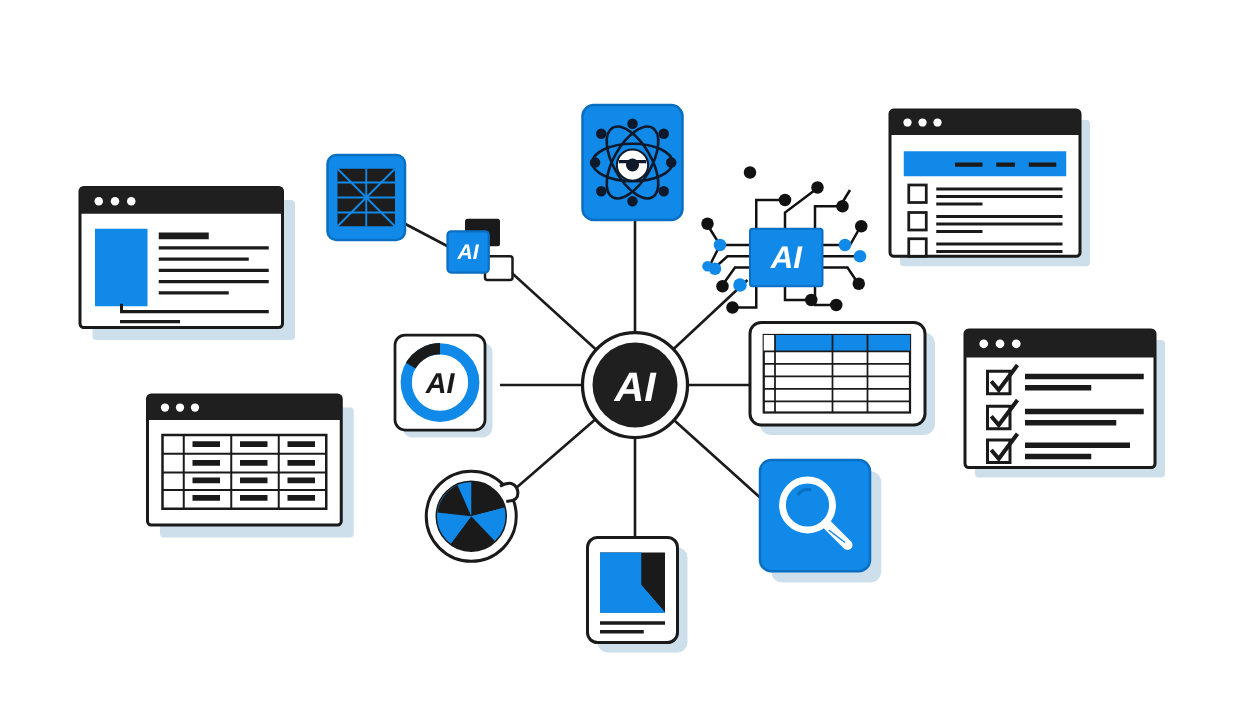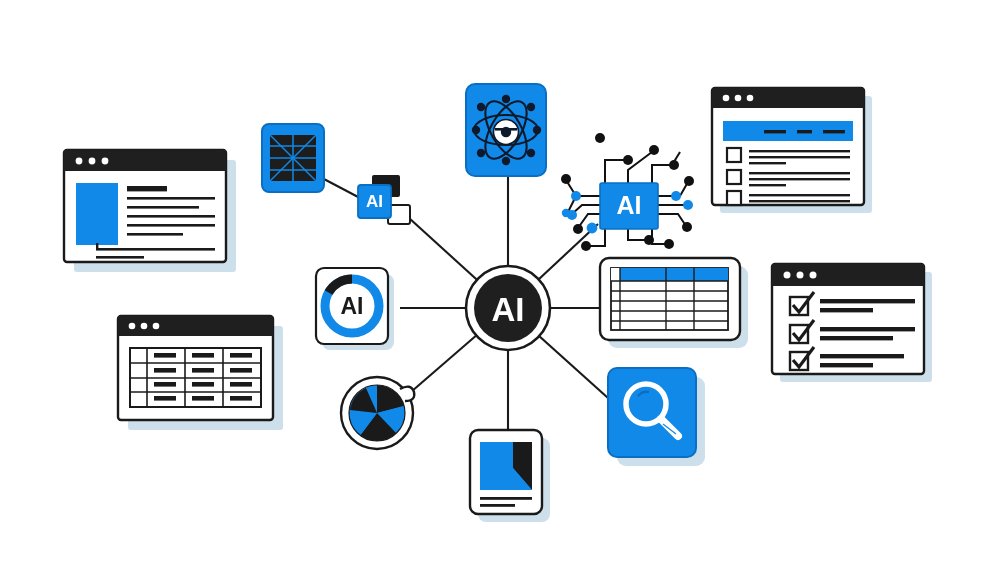--- a/index.html
+++ b/index.html
@@ -3,21 +3,21 @@
 <meta charset="utf-8">
 <style>
   html,body{margin:0;padding:0;}
   body{
     width:1000px;height:563px;
     background:#ffffff;
     font-family:"Liberation Sans", sans-serif;
     overflow:hidden;
     position:relative;
   }
-  #stage{position:absolute;inset:0;width:888px;height:563px;}
+  #stage{position:absolute;inset:0;width:888px;height:563px;font-style:italic;}
   svg#scene{display:block;width:1000px;height:563px;}
   .hub-label{
     font-family:"Liberation Sans", sans-serif;
     font-weight:bold;
     fill:#ffffff;
   }
   .ai-label-dark{
     font-family:"Liberation Sans", sans-serif;
     font-weight:bold;
     fill:#1a1a1a;

